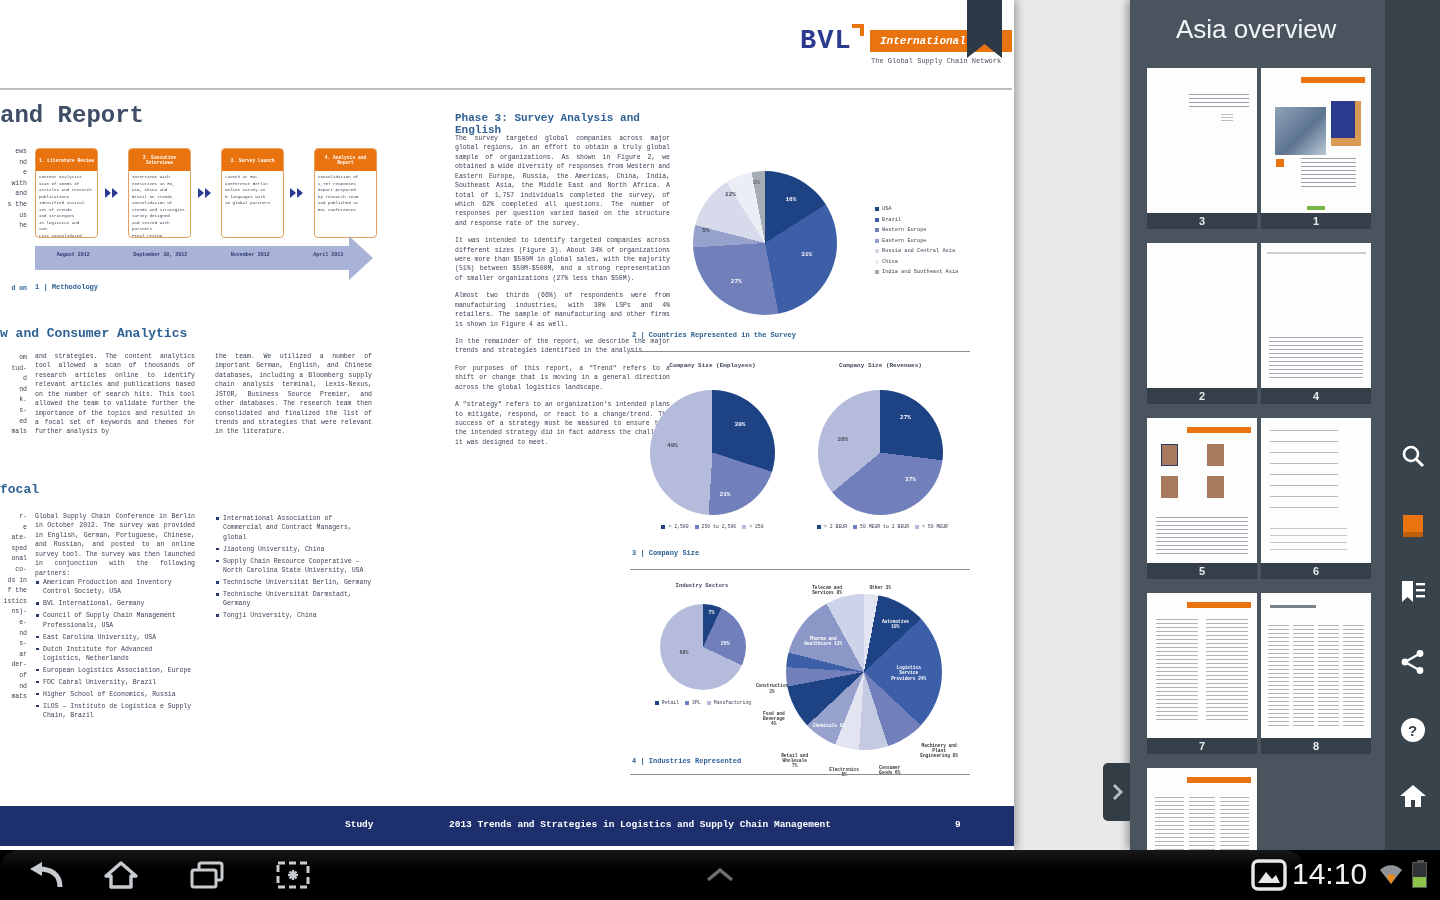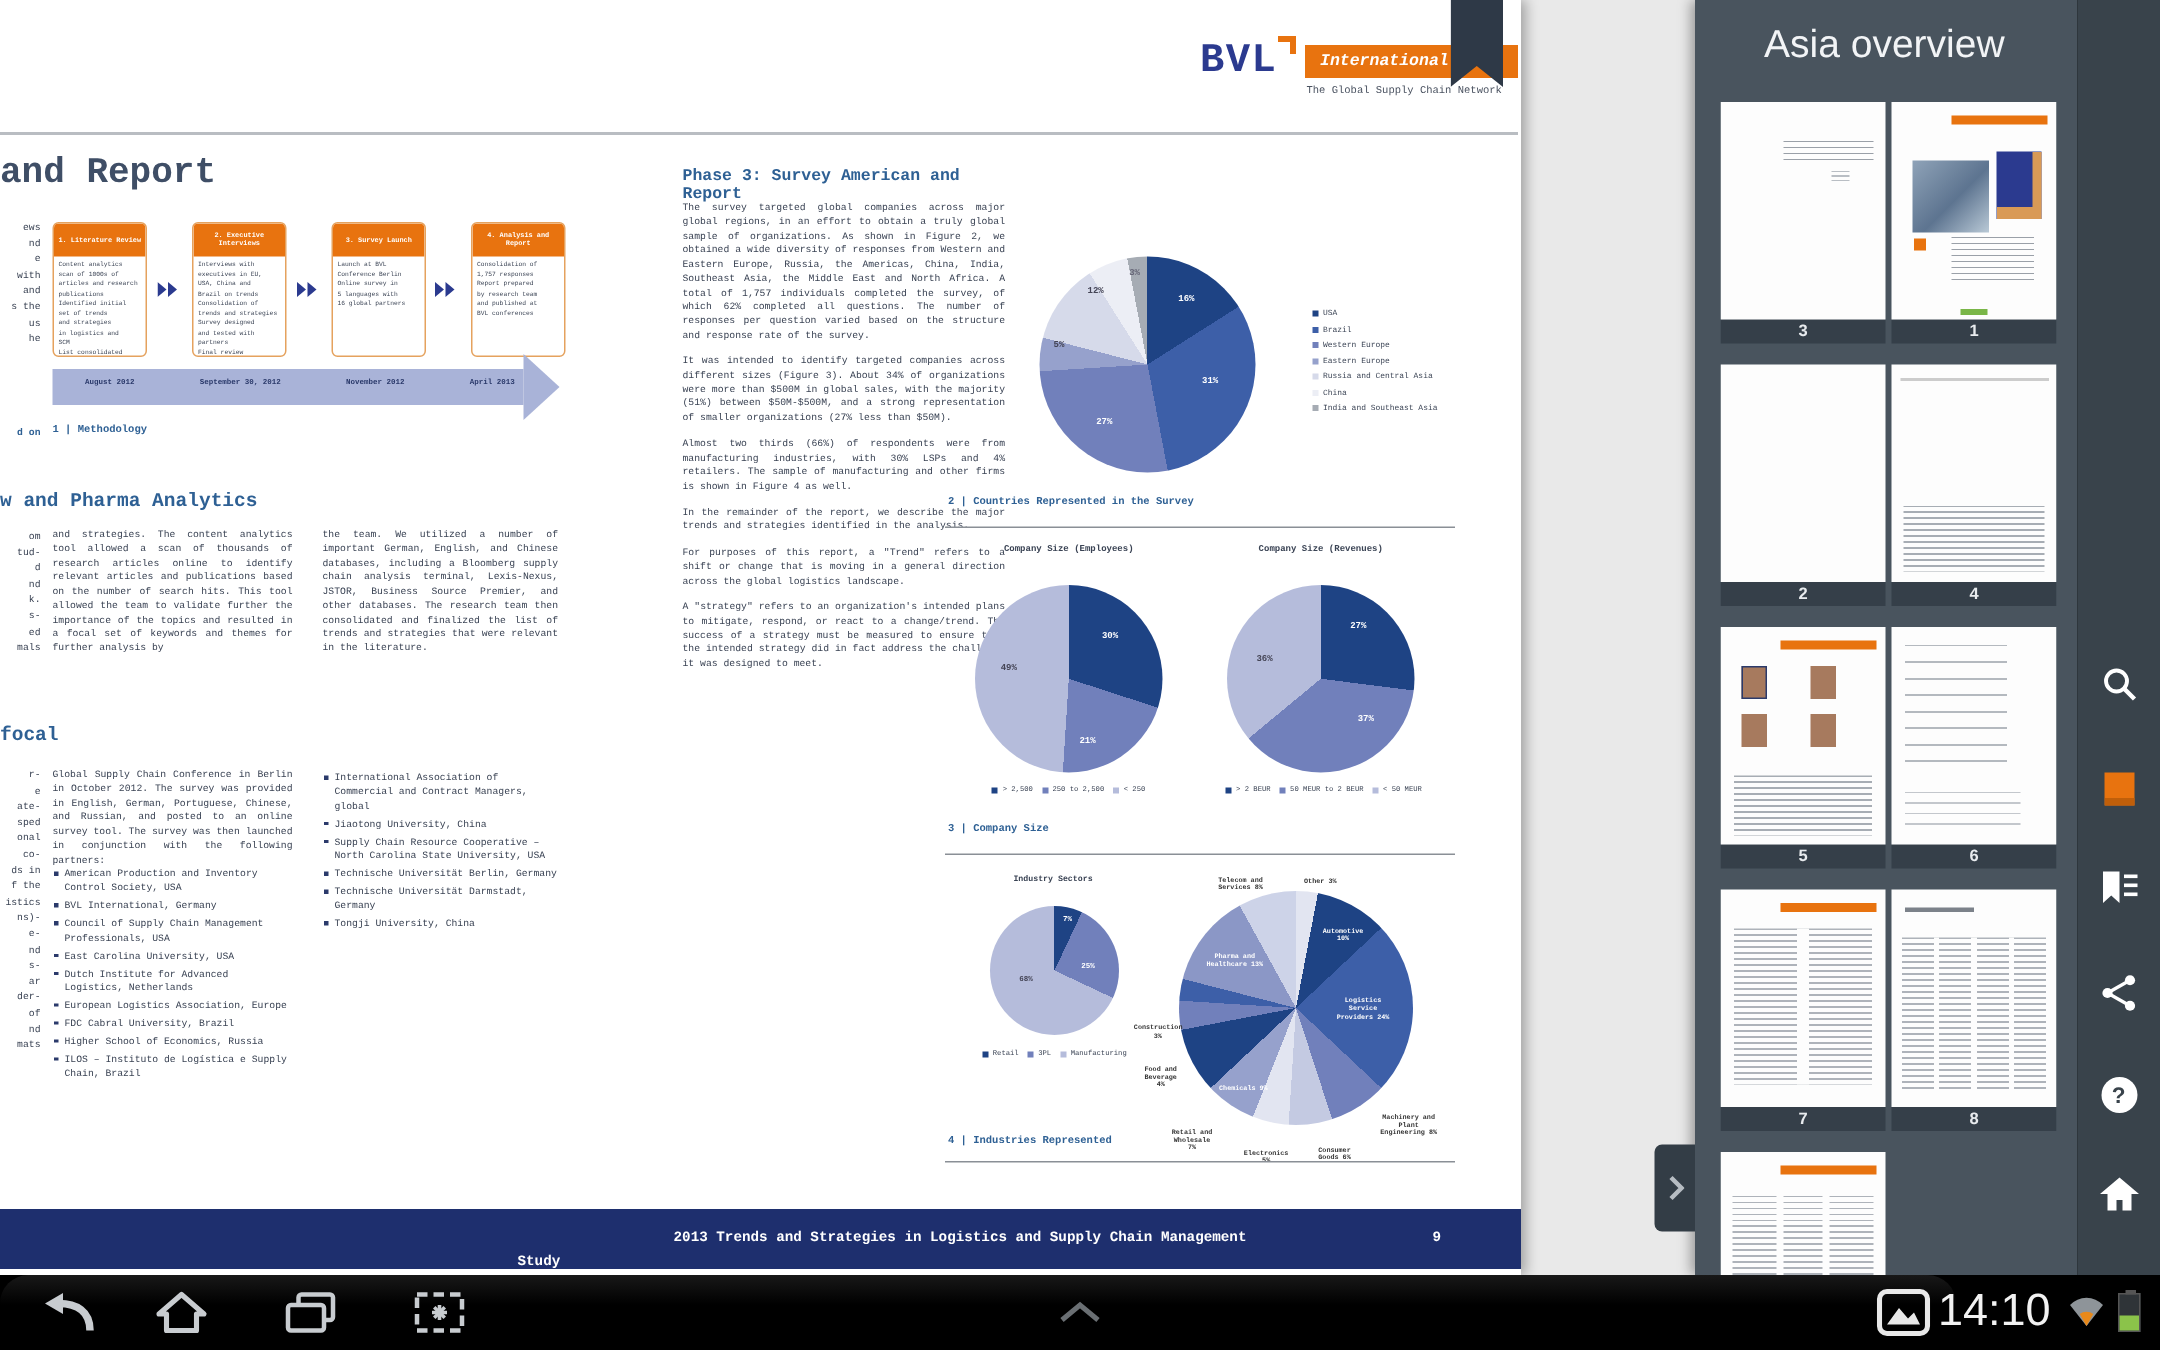--- a/index.html
+++ b/index.html
@@ -59,21 +59,21 @@
   .legend-row .swatch{width:4px;height:4px;margin-right:3px;flex:0 0 auto;}
   .legend-row span:last-child{font-size:5.3px;color:#3a4354;white-space:nowrap;}
   .legend-h{position:absolute;display:flex;justify-content:center;gap:6px;}
   .legend-h .legend-row{margin-bottom:0;}
   .legend-h .legend-row span:last-child{font-size:4.8px;}
   .pie-title{position:absolute;font-size:6px;font-weight:bold;color:#3a4354;text-align:center;}
   .rule{position:absolute;left:630px;width:340px;height:1px;background:#8a8f96;}
 
   
   .page-footer{position:absolute;left:0;top:806px;width:1014px;height:40px;background:#1e2f6e;}
-  .pf-left{position:absolute;left:345px;top:13px;font-size:9.5px;font-weight:bold;color:#fff;margin-top:16px;}
+  .pf-left{position:absolute;left:345px;top:13px;font-size:9.5px;font-weight:bold;color:#fff;}
   .pf-center{position:absolute;left:380px;top:13px;width:520px;text-align:center;font-size:9.5px;font-weight:bold;color:#fff;}
   .pf-right{position:absolute;left:955px;top:13px;font-size:9.5px;font-weight:bold;color:#fff;}
 
   
   .sidebar{position:absolute;left:1130px;top:0;width:255px;height:850px;background:#49545e;
            box-shadow:-3px 0 8px rgba(0,0,0,.35);}
   .sb-title{position:absolute;left:46px;top:14px;font-size:26px;color:#f2f4f6;}
   .thumbs{position:absolute;left:17px;top:68px;width:224px;height:782px;display:grid;
           grid-template-columns:110px 110px;gap:14px 4px;overflow:hidden;align-content:start;}
   .thumb{width:110px;height:161px;cursor:pointer;}
@@ -235,21 +235,21 @@
         <div class="fc-dates">
 
         <div>August 2012</div>
             <div>September 30, 2012</div>
             <div>November 2012</div>
             <div>April 2013</div>
           </div>
       </div>
       <div class="fig-cap" style="left:35px;top:283px;">1 | Methodology</div>
 
-      <div class="sec-head" style="top:326px;">w and Pharma Analytics</div>
+      <div class="sec-head" style="top:326px;">w and Consumer Analytics</div>
       <div class="frag" style="top:353px;">
 
       <div>om</div>
           <div>tud-</div>
           <div>d</div>
           <div>nd</div>
           <div>k.</div>
           <div>s-</div>
           <div>ed</div>
           <div>mals</div>
@@ -299,21 +299,21 @@
 
         <li>International Association of Commercial and Contract Managers, global</li>
             <li>Jiaotong University, China</li>
             <li>Supply Chain Resource Cooperative – North Carolina State University, USA</li>
             <li>Technische Universität Berlin, Germany</li>
             <li>Technische Universität Darmstadt, Germany</li>
             <li>Tongji University, China</li>
           </ul>
       </div>
 
-      <div class="phase-head">Phase 3: Survey American and Report</div>
+      <div class="phase-head">Phase 3: Survey Analysis and English</div>
       <div class="phase-col">
 
       <p>The survey targeted global companies across major global regions, in an effort to obtain a truly global sample of organizations. As shown in Figure 2, we obtained a wide diversity of responses from Western and Eastern Europe, Russia, the Americas, China, India, Southeast Asia, the Middle East and North Africa. A total of 1,757 individuals completed the survey, of which 62% completed all questions. The number of responses per question varied based on the structure and response rate of the survey.</p>
           <p>It was intended to identify targeted companies across different sizes (Figure 3). About 34% of organizations were more than $500M in global sales, with the majority (51%) between $50M-$500M, and a strong representation of smaller organizations (27% less than $50M).</p>
           <p>Almost two thirds (66%) of respondents were from manufacturing industries, with 30% LSPs and 4% retailers. The sample of manufacturing and other firms is shown in Figure 4 as well.</p>
           <p>In the remainder of the report, we describe the major trends and strategies identified in the analysis.</p>
           <p>For purposes of this report, a "Trend" refers to a shift or change that is moving in a general direction across the global logistics landscape.</p>
           <p>A "strategy" refers to an organization's intended plans to mitigate, respond, or react to a change/trend. The success of a strategy must be measured to ensure that the intended strategy did in fact address the challenge it was designed to meet.</p>
         </div>
 

